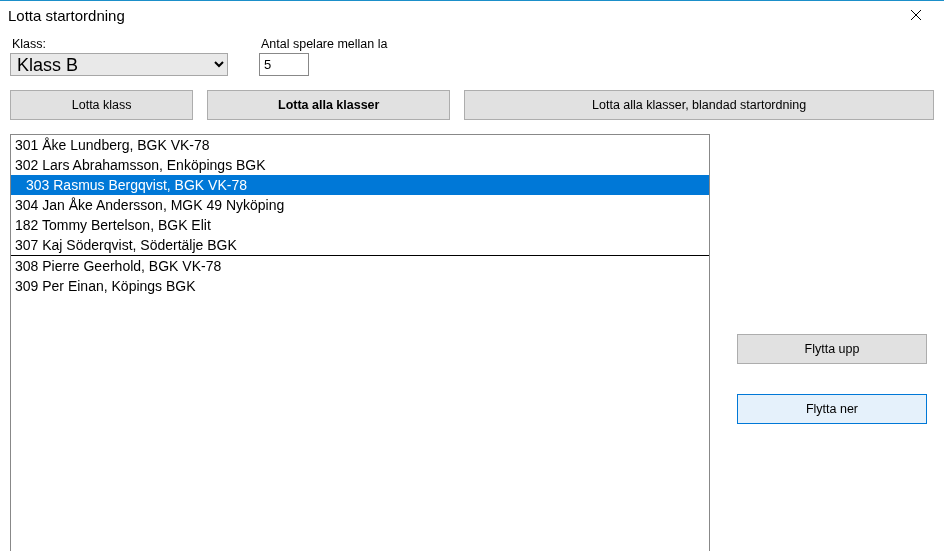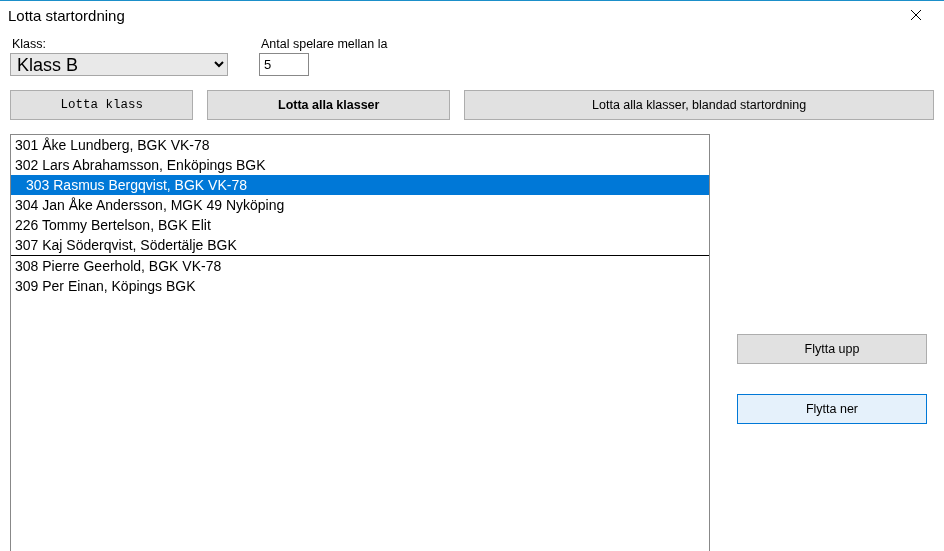--- a/index.html
+++ b/index.html
@@ -79,21 +79,21 @@
     margin-bottom: 14px;
   }
   button.big {
     height: 30px;
     background: #e1e1e1;
     border: 1px solid #adadad;
     font-size: 12.5px;
     cursor:pointer;
     box-sizing:border-box;
   }
-  .btn-lotta-klass { width: 196px; font-family: Liberation Mono, monospace; }
+  .btn-lotta-klass { width: 196px; }
   .btn-lotta-alla  { width: 260px; font-weight: bold; }
   .btn-lotta-blandad { width: 504px; }
 
   .main-row {
     display:flex;
     gap: 20px;
   }
   .listbox {
     width: 700px;
     height: 474px;
@@ -175,21 +175,21 @@
       <button class="big btn-lotta-alla">Lotta alla klasser</button>
       <button class="big btn-lotta-blandad">Lotta alla klasser, blandad startordning</button>
     </div>
 
     <div class="main-row">
       <div class="listbox" id="listbox">
           <div class="item">301 Åke Lundberg, BGK VK-78</div>
           <div class="item">302 Lars Abrahamsson, Enköpings BGK</div>
           <div class="item selected">303 Rasmus Bergqvist, BGK VK-78</div>
           <div class="item">304 Jan Åke Andersson, MGK 49 Nyköping</div>
-          <div class="item">226 Tommy Bertelson, BGK Elit</div>
+          <div class="item">182 Tommy Bertelson, BGK Elit</div>
           <div class="item">307 Kaj Söderqvist, Södertälje BGK</div>
           <div class="divider"></div>
           <div class="item">308 Pierre Geerhold, BGK VK-78</div>
           <div class="item">309 Per Einan, Köpings BGK</div>
         </div>
       <div class="side-buttons">
         <button class="side">Flytta upp</button>
         <div class="side-gap"></div>
         <button class="side active">Flytta ner</button>
       </div>

